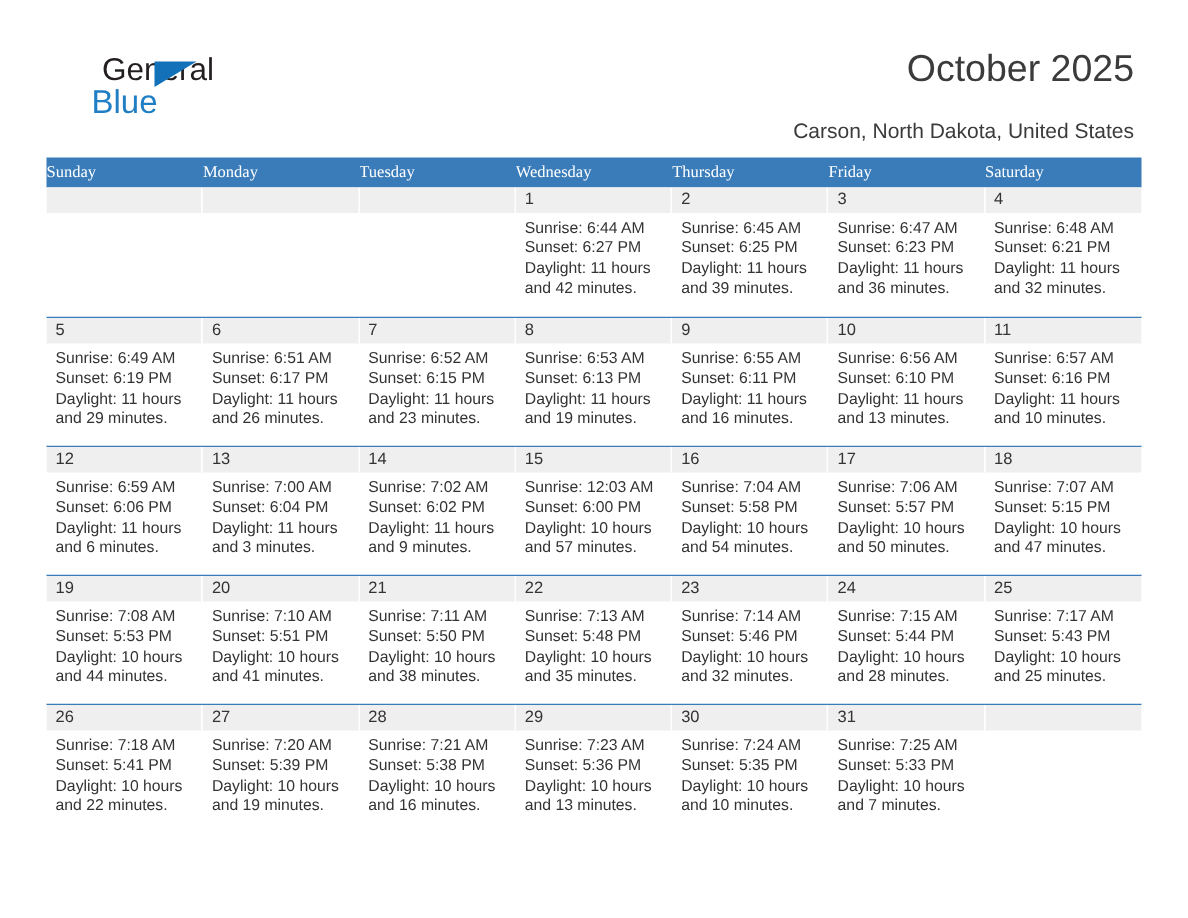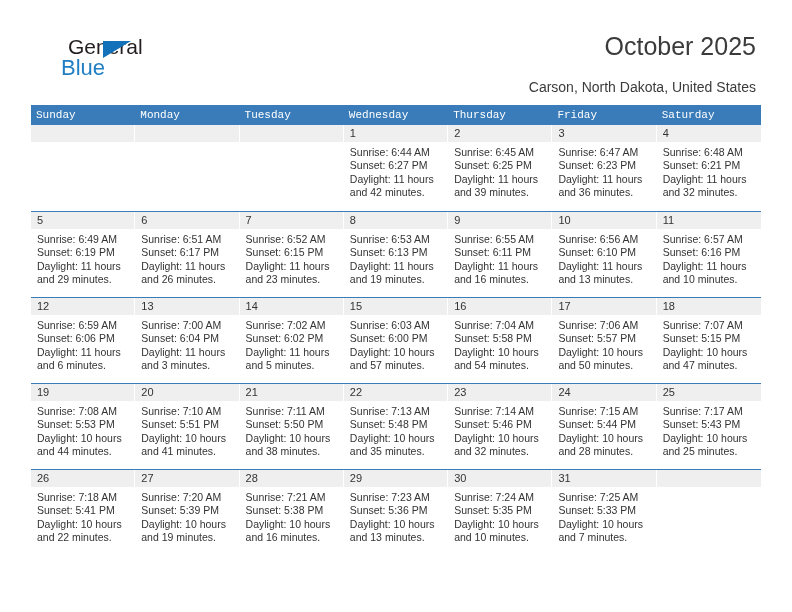--- a/index.html
+++ b/index.html
@@ -101,23 +101,23 @@
   .weekdays {
     display: flex;
     background: #3a7cb9;
     height: 20px;
   }
   .weekday {
     flex: 1 1 0;
     color: #ffffff;
     font-size: 11px;
     line-height: 20px;
-    padding-left: 5px;
+    padding-left: 0;
     box-sizing: border-box;
-    font-family: Liberation Mono, monospace;
+    font-family: Liberation Serif, serif;
     white-space: nowrap;
     overflow: hidden;
   }
 
   .week {
     display: flex;
     border-top: 1.5px solid #3a7cb9;
     height: 86px;
     box-sizing: border-box;
   }
@@ -356,29 +356,29 @@
             </div>
           </div>
           <div class="day">
             <div class="day-num-band">
               <div class="day-num">14</div>
             </div>
             <div class="day-info">
               <div>Sunrise: 7:02 AM</div>
               <div>Sunset: 6:02 PM</div>
               <div>Daylight: 11 hours</div>
-              <div>and 5 minutes.</div>
+              <div>and 9 minutes.</div>
             </div>
           </div>
           <div class="day">
             <div class="day-num-band">
               <div class="day-num">15</div>
             </div>
             <div class="day-info">
-              <div>Sunrise: 6:03 AM</div>
+              <div>Sunrise: 12:03 AM</div>
               <div>Sunset: 6:00 PM</div>
               <div>Daylight: 10 hours</div>
               <div>and 57 minutes.</div>
             </div>
           </div>
           <div class="day">
             <div class="day-num-band">
               <div class="day-num">16</div>
             </div>
             <div class="day-info">

